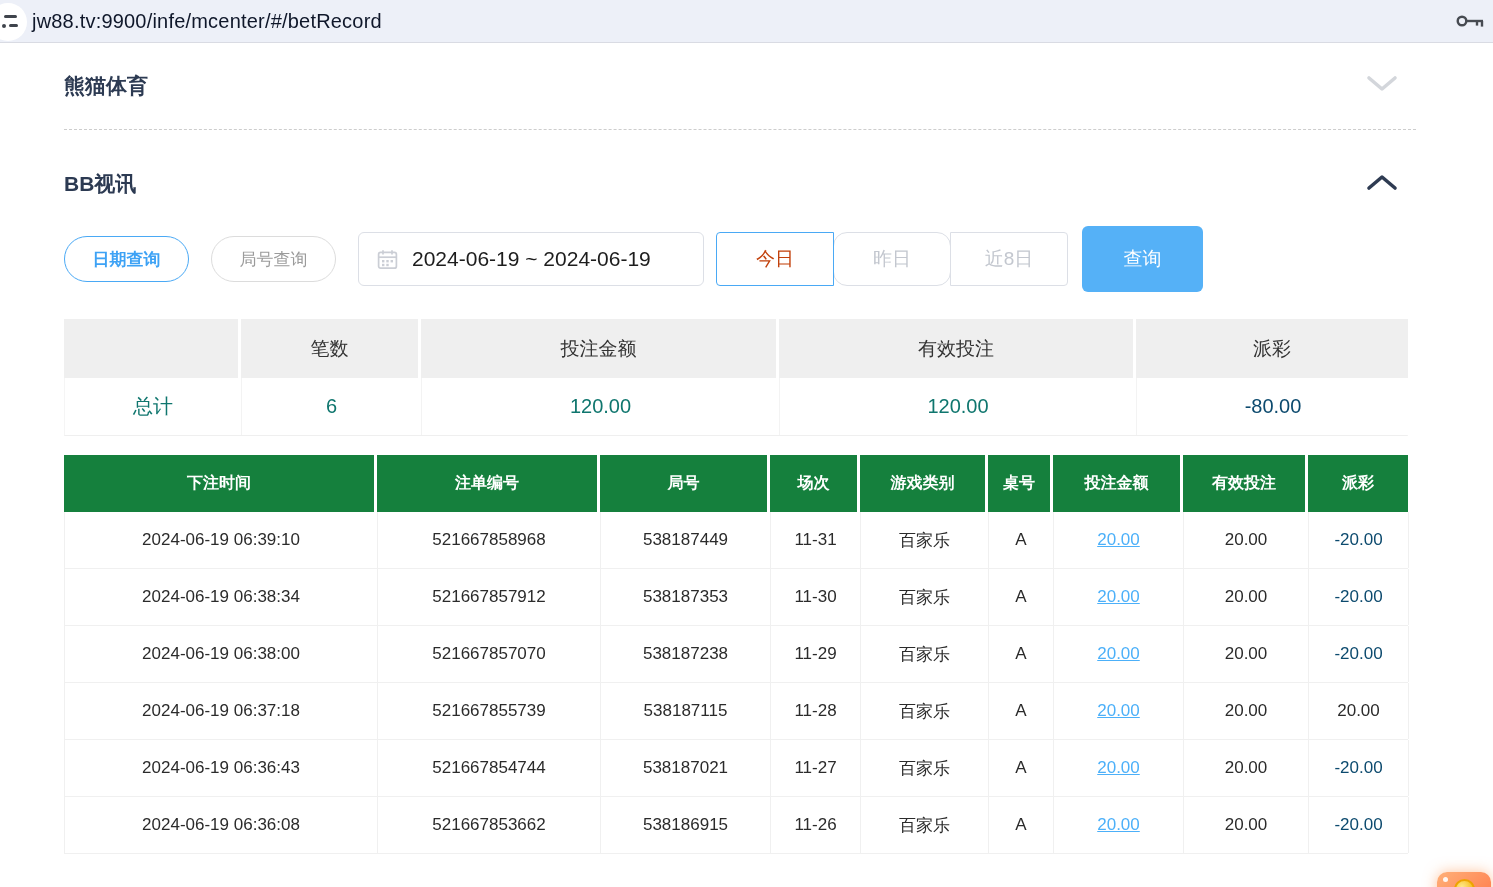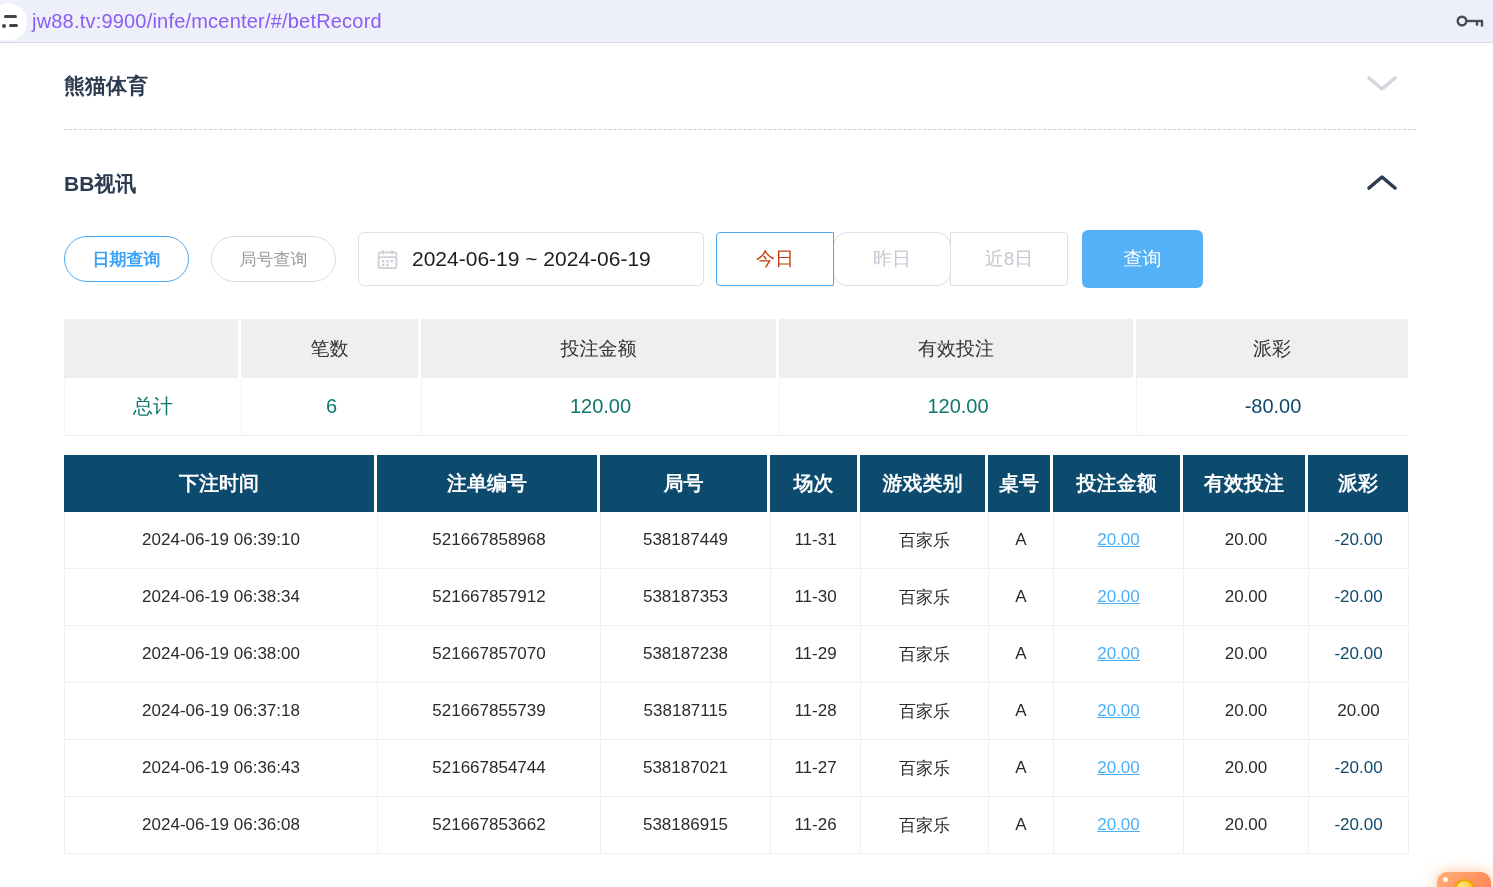--- a/index.html
+++ b/index.html
@@ -8,21 +8,21 @@
 
   
   .browser-bar { position: relative; height: 43px; background: #edf0f8;
     border-bottom: 1px solid #d9dbe3; display: flex; align-items: center; padding-left: 32px; }
   .site-icon { position: absolute; left: -11px; top: 3px; width: 38px; height: 38px;
     background: #fff; border-radius: 50%; }
   .site-icon i { position: absolute; background: #3f444c; display:block; }
   .site-icon .m1 { top: 12px; left: 15px; width: 13px; height: 3px; border-radius: 2px; }
   .site-icon .m2 { top: 21px; left: 13px; width: 4px;  height: 4px; border-radius: 50%; }
   .site-icon .m3 { top: 21px; left: 20px; width: 9px;  height: 3px; border-radius: 2px; }
-  .url-text { font-size: 20px; color: #8b5cf6; letter-spacing: .2px; }
+  .url-text { font-size: 20px; color: #0f172a; letter-spacing: .2px; }
   .key-icon { position: absolute; right: 8px; top: 12px; }
 
   
   .content { width: 1344px; margin-left: 64px; }
   .section-row { display: flex; justify-content: space-between; align-items: center; }
   .section-row.panda { height: 86px; }
   .section-row.bb { height: 92px; padding-top: 16px; }
   .section-title { font-size: 21px; font-weight: bold; color: #2c3a52; }
   .chevron { margin-right: 10px; cursor: pointer; }
   .dashed-divider { width: 1352px; border-top: 1px dashed #cdcdcd; height: 0; }
@@ -39,42 +39,42 @@
   .date-box .cal { display: flex; align-items: center; }
   .date-box .date-text { margin-left: 14px; font-size: 21px; color: #1d1d1d; }
   .seg-group { display: flex; margin-left: 12px; }
   .seg { width: 118px; height: 54px; border: 1px solid #dcdfe6; background: #fff;
     display: flex; align-items: center; justify-content: center; font-size: 19px;
     color: #c3c7cf; cursor: pointer; }
   .seg + .seg { margin-left: -1px; border-radius: 14px; }
   .seg.first { border-radius: 4px 0 0 4px; }
   .seg.last  { border-radius: 0 4px 4px 0; }
   .seg.active { border-color: #4aa9f5; color: #c2410c; position: relative; z-index: 1; }
-  .query-btn { margin-left: 14px; width: 121px; height: 58px; background: #55b1f7;
+  .query-btn { margin-left: 14px; width: 121px; height: 66px; background: #55b1f7;
     color: #fff; font-size: 19px; border: none; border-radius: 6px; cursor: pointer;
     display: flex; align-items: center; justify-content: center; }
 
   
   .summary-table { margin-top: 31px; width: 1344px; }
   .sgrid { display: grid; grid-template-columns: 177px 180px 358px 357px 272px; }
   .summary-header { height: 59px; }
   .summary-header .scell { background: #efefef; border-right: 3px solid #fff;
     display: flex; align-items: center; justify-content: center; font-size: 19px; color: #333; }
   .summary-header .scell:last-child { border-right: none; }
   .summary-body { height: 58px; border-bottom: 1px solid #efefef; border-left: 1px solid #f5f5f5; border-right: 1px solid #f5f5f5; }
   .summary-body .scell { background: #fff; border-right: 1px solid #f3f3f3;
     display: flex; align-items: center; justify-content: center; font-size: 20px; color: #0f766e; }
   .summary-body .scell:last-child { border-right: none; }
 
   
   .bet-table { margin-top: 19px; width: 1344px; }
   .tgrid { display: grid; grid-template-columns: 313px 223px 170px 90px 128px 65px 130px 125px 100px; }
   .thead { height: 57px; }
-  .thead .hcell { background: #0c4a6e; border-right: 3px solid #fff; color: #fff;
-    font-weight: bold; font-size: 20px; display: flex; align-items: center; justify-content: center; }
+  .thead .hcell { background: #15803d; border-right: 3px solid #fff; color: #fff;
+    font-weight: bold; font-size: 16px; display: flex; align-items: center; justify-content: center; }
   .thead .hcell:last-child { border-right: none; }
   .tbody { border-left: 1px solid #f0f0f0; }
   .trow { height: 57px; border-bottom: 1px solid #f0f0f0; }
   .tcell { display: flex; align-items: center; justify-content: center; font-size: 17px;
     color: #2b2b2b; border-right: 1px solid #f0f0f0; background: #fff; }
   .tcell.neg { color: #0c4a6e; }
   .amount-link { color: #4cb0f9; text-decoration: underline; cursor: pointer; }
 
   
   .float-widget { position: absolute; left: 1437px; top: 872px; width: 54px; height: 44px;

